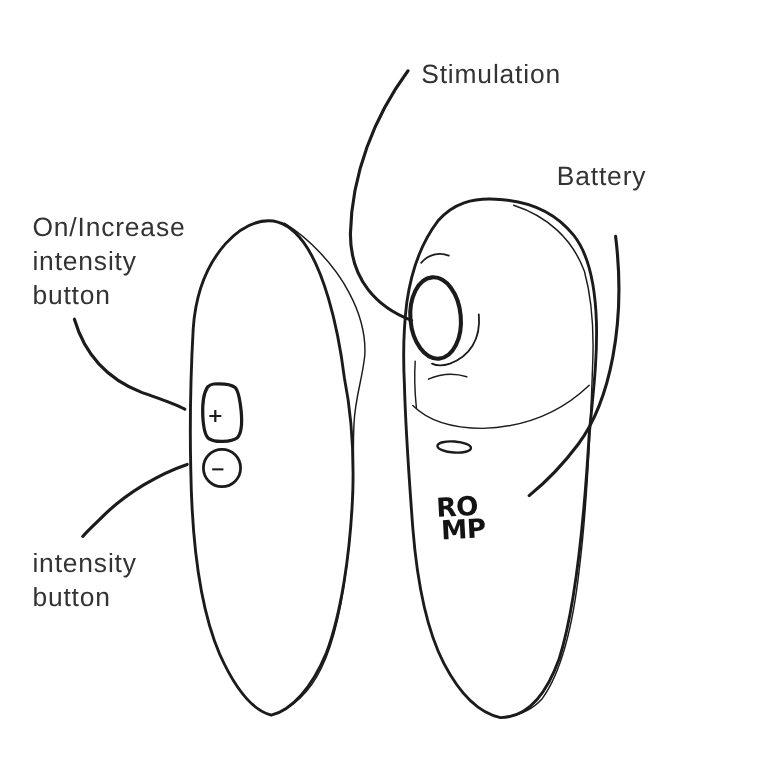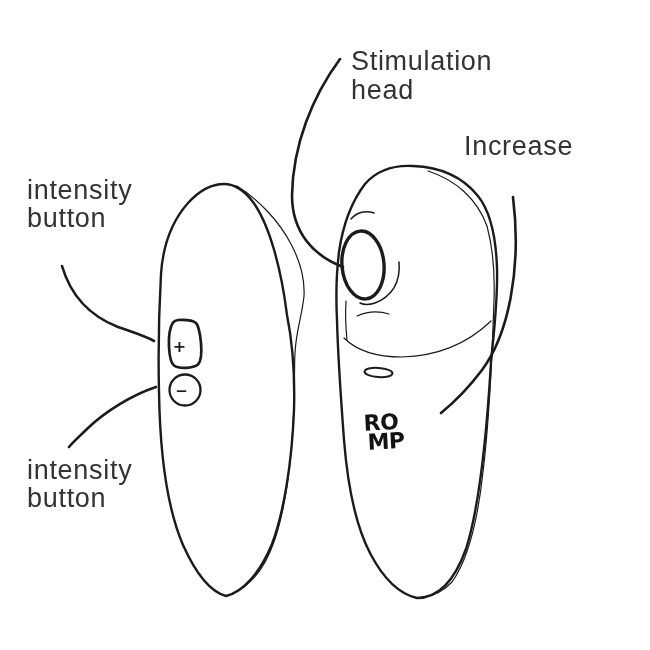--- a/index.html
+++ b/index.html
@@ -16,21 +16,21 @@
     font-family: "Liberation Sans", sans-serif;
   }
   .stage svg {
     position: absolute;
     left: 0;
     top: 0;
   }
   .callout {
     position: absolute;
     color: #333333;
-    font-size: 27px;
+    font-size: 22px;
     letter-spacing: 0.7px;
     font-weight: 400;
   }
   .callout span { display: block; }
   .lh29 { line-height: 29px; }
   .lh28 { line-height: 28px; }
   .ln   { stroke: #1b1b1b; fill: none; stroke-linecap: round; stroke-linejoin: round; }
   .outline  { stroke-width: 2.4; }
   .seam     { stroke-width: 1.2; }
   .leader   { stroke-width: 2.6; }
@@ -129,28 +129,28 @@
            C 72,300 95,318 118,327
            C 132,332 145,336 154,341"></path>
       <path class="ln leader" d="M 156,387
            C 132,395 106,411 88,428
            C 80,436 74,441 69,447"></path>
     </g>
   </svg>
 
   <div class="callout lh29" style="left:351px; top:47px;">
     <span>Stimulation</span>
-    <span>head</span>
   </div>
 
   <div class="callout lh29" style="left:464px; top:132px;">
-    <span>Increase</span>
+    <span>Battery</span>
   </div>
 
   <div class="callout lh28" style="left:27px; top:176px;">
+    <span>On/Increase</span>
     <span>intensity</span>
     <span>button</span>
   </div>
 
   <div class="callout lh28" style="left:27px; top:456px;">
     <span>intensity</span>
     <span>button</span>
   </div>
 
 </div>

